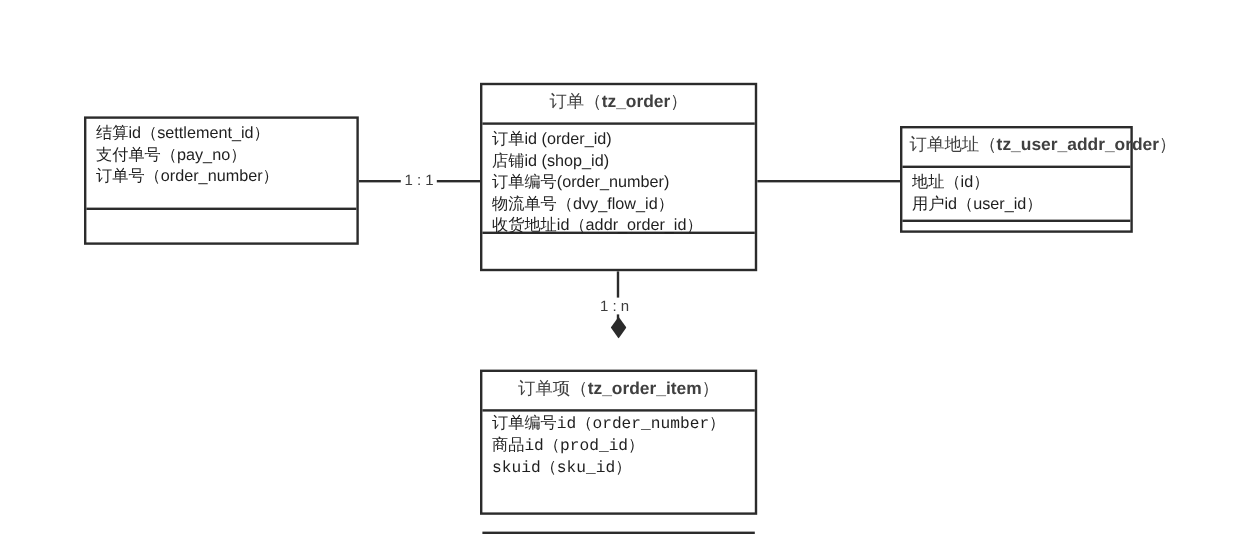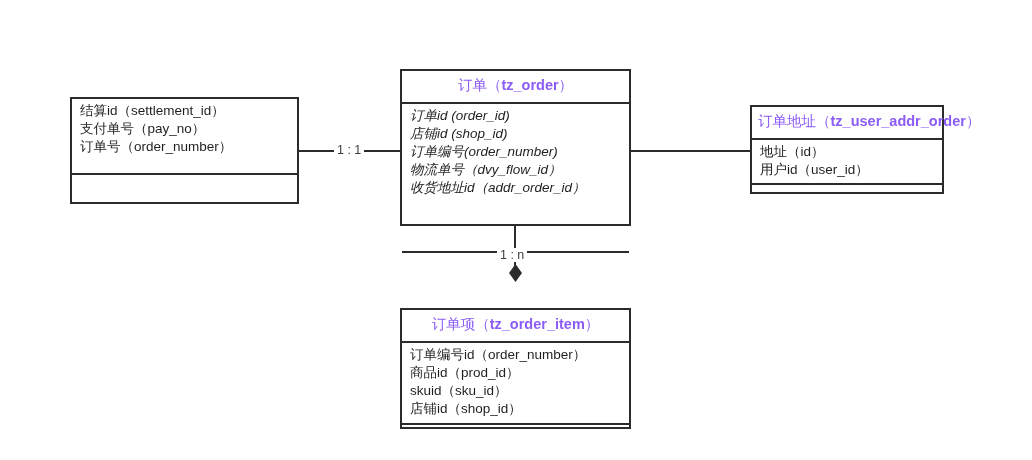--- a/index.html
+++ b/index.html
@@ -30,21 +30,21 @@
   }
   .entity-title {
     box-sizing: border-box;
     text-align: center;
     font-weight: normal;
     font-size: 14.5px;
     line-height: 1.35;
     padding: 5px 6px 6px 6px;
     border-bottom: 2px solid #2b2b2b;
     white-space: nowrap;
-    color: #8b5cf6;
+    color: #404040;
   }
   .entity-title b {
     font-weight: bold;
   }
   .entity-attrs {
     box-sizing: border-box;
     padding: 3px 8px 4px 8px;
     border-bottom: 2px solid #2b2b2b;
   }
   .attr {
@@ -77,29 +77,29 @@
     position: absolute;
     z-index: 3;
   }
 
   
   #ent-settlement { left: 70px;  top: 97px;  width: 229px; height: 107px; }
   #ent-settlement .entity-attrs { height: 76px; }
   #ent-settlement .entity-footer { height: 21px; }
 
   #ent-order { left: 400px; top: 69px;  width: 231px; height: 157px; }
-  #ent-order .entity-attrs { height: 149px; font-style: italic; }
+  #ent-order .entity-attrs { height: 91px; }
   #ent-order .entity-footer { height: 24px; }
 
   #ent-address { left: 750px; top: 105px; width: 194px; height: 89px; }
   #ent-address .entity-attrs { height: 45px; }
   #ent-address .entity-footer { height: 20px; }
 
   #ent-orderitem { left: 400px; top: 308px; width: 231px; height: 121px; }
-  #ent-orderitem .entity-attrs { height: 82px; }
+  #ent-orderitem .entity-attrs { height: 102px; font-family: Liberation Mono, monospace; }
   #ent-orderitem .entity-footer { height: 22px; }
 
   #edge-settlement-order { left: 299px; top: 150px; width: 101px; }
   #edge-order-address    { left: 631px; top: 150px; width: 119px; }
   #edge-order-item       { left: 514px; top: 226px; height: 42px; }
 
   #label-1-1 { left: 334px; top: 143px; }
   #label-1-n { left: 497px; top: 248px; }
 
   #diamond-order-item { left: 509px; top: 264px; width: 13px; height: 18px; }
@@ -155,18 +155,17 @@
   </div>
 
   <div class="entity" id="ent-orderitem">
     <div class="entity-title">
       <span>订单项（<b>tz_order_item</b>）</span>
     </div>
     <div class="entity-attrs">
       <div class="attr">订单编号id（order_number）</div>
       <div class="attr">商品id（prod_id）</div>
       <div class="attr">skuid（sku_id）</div>
-      <div class="attr">店铺id（shop_id）</div>
     </div>
     <div class="entity-footer"></div>
   </div>
 
 </div>
 
 </body></html>

